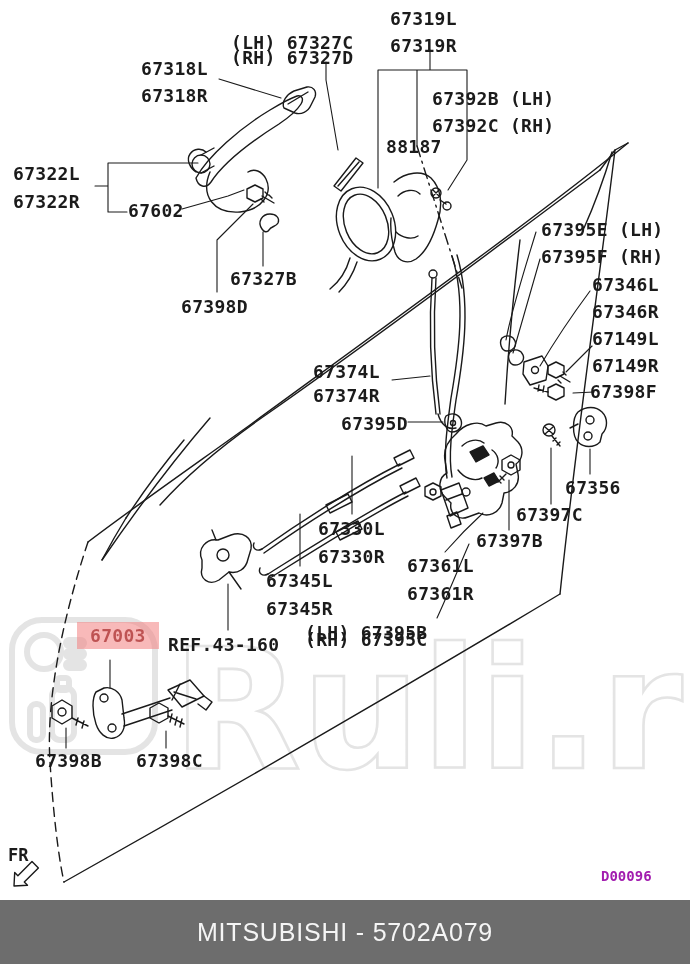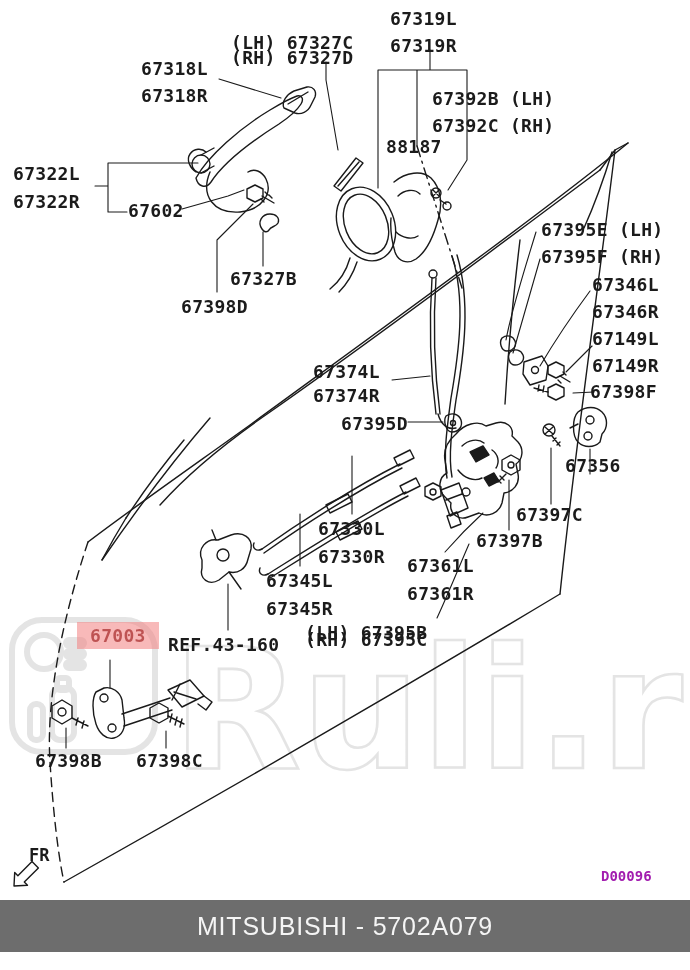--- a/index.html
+++ b/index.html
@@ -4,26 +4,26 @@
 <style>
   html,body{margin:0;padding:0;}
   body{width:690px;height:970px;position:relative;background:#ffffff;overflow:hidden;
        font-family:"DejaVu Sans Mono",monospace;}
   .stage{position:absolute;inset:0;}
   .layer{position:absolute;left:0;top:0;}
   .lbl{position:absolute;font:700 18px "DejaVu Sans Mono",monospace;color:#1b1b1b;
        letter-spacing:.3px;white-space:pre;line-height:1;}
   .hl{position:absolute;left:77px;top:622px;width:82px;height:27px;
       background:#f28080;opacity:.55;}
-  .footer{position:absolute;left:0;top:900px;width:690px;height:52px;
+  .footer{position:absolute;left:0;top:900px;width:690px;height:64px;
       display:flex;align-items:center;justify-content:center;gap:42px;
       font-family:"Liberation Sans",sans-serif;font-size:25px;color:#f5f5f5;
       letter-spacing:.8px;}
   svg{display:block;}
-  .fr{position:absolute;left:8px;top:845px;font:700 17px "DejaVu Sans Mono",monospace;color:#1b1b1b;margin-left:21px;}
+  .fr{position:absolute;left:8px;top:845px;font:700 17px "DejaVu Sans Mono",monospace;color:#1b1b1b;}
   .dcode{position:absolute;left:601px;top:868px;font:700 14px "DejaVu Sans Mono",monospace;color:#a21caf;}
 </style>
 </head>
 <body>
 
 <div class="stage">
 
   <svg class="layer" width="690" height="900">
     <g stroke="#e4e4e4" fill="none" stroke-width="6">
       <rect x="12" y="620" width="143" height="132" rx="30"></rect>
@@ -213,21 +213,21 @@
     <div class="lbl" style="left:541px;top:221px">67395E (LH)</div>
     <div class="lbl" style="left:541px;top:248px">67395F (RH)</div>
     <div class="lbl" style="left:592px;top:276px">67346L</div>
     <div class="lbl" style="left:592px;top:303px">67346R</div>
     <div class="lbl" style="left:592px;top:330px">67149L</div>
     <div class="lbl" style="left:592px;top:357px">67149R</div>
     <div class="lbl" style="left:590px;top:383px">67398F</div>
     <div class="lbl" style="left:313px;top:363px">67374L</div>
     <div class="lbl" style="left:313px;top:387px">67374R</div>
     <div class="lbl" style="left:341px;top:415px">67395D</div>
-    <div class="lbl" style="left:565px;top:457px">67356</div>
+    <div class="lbl" style="left:565px;top:479px">67356</div>
     <div class="lbl" style="left:516px;top:506px">67397C</div>
     <div class="lbl" style="left:476px;top:532px">67397B</div>
     <div class="lbl" style="left:318px;top:520px">67330L</div>
     <div class="lbl" style="left:318px;top:548px">67330R</div>
     <div class="lbl" style="left:266px;top:572px">67345L</div>
     <div class="lbl" style="left:266px;top:600px">67345R</div>
     <div class="lbl" style="left:407px;top:557px">67361L</div>
     <div class="lbl" style="left:407px;top:585px">67361R</div>
     <div class="lbl" style="left:305px;top:624px">(LH) 67395B</div>
     <div class="lbl" style="left:305px;top:631px">(RH) 67395C</div>

